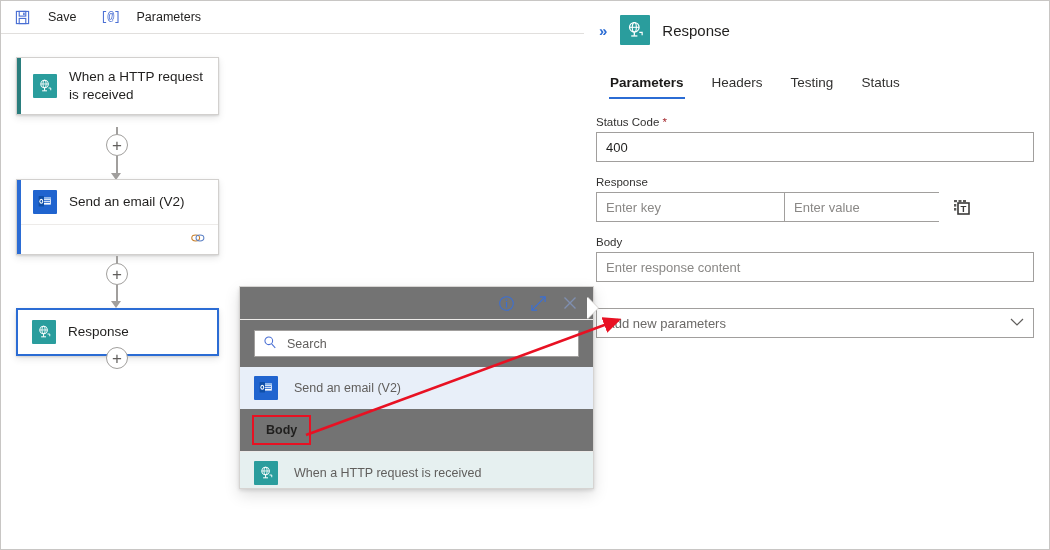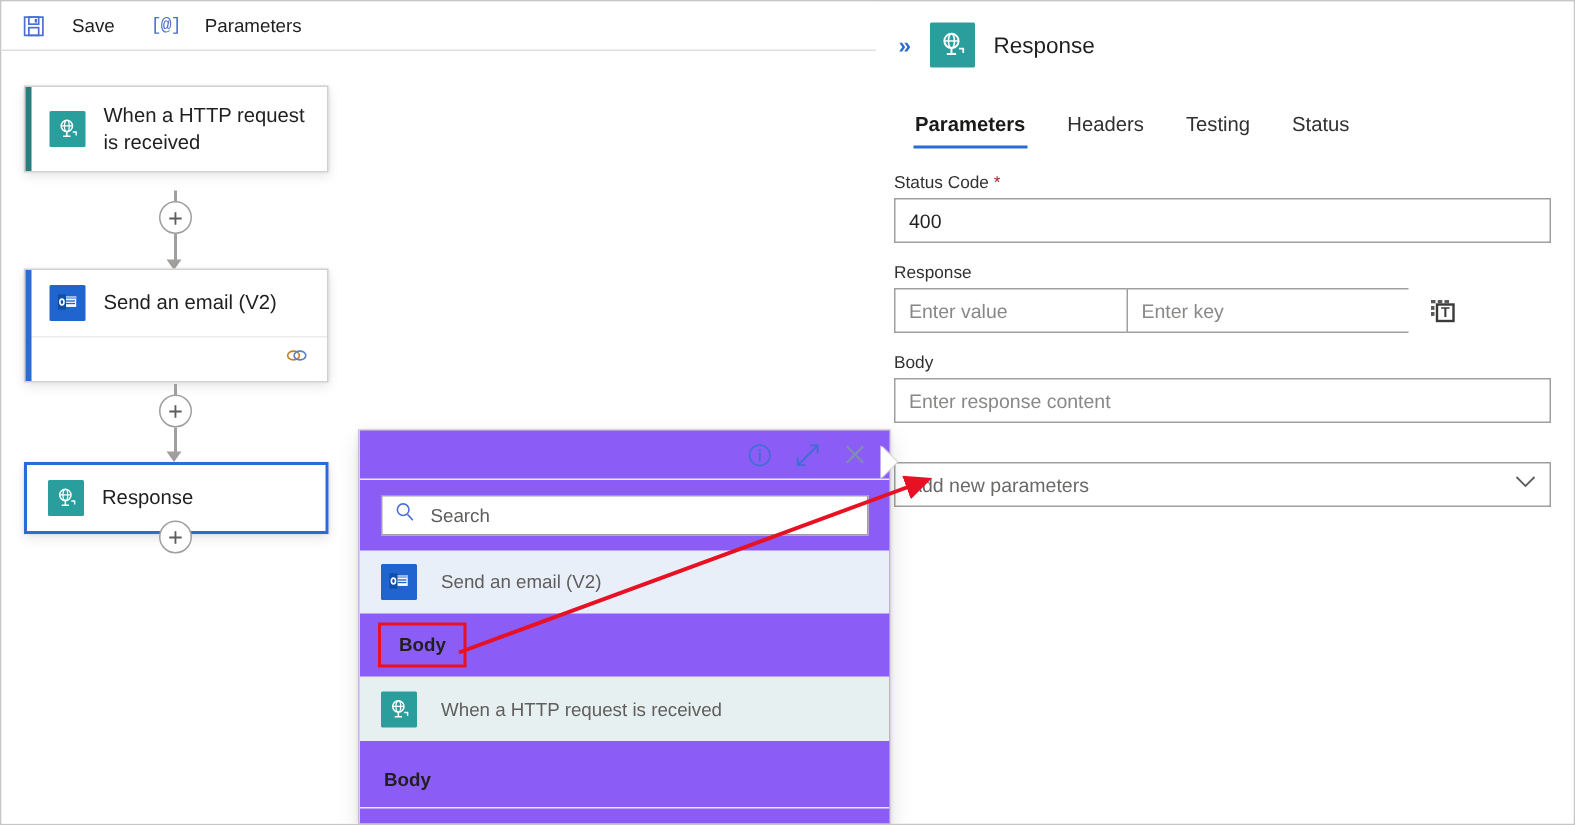--- a/index.html
+++ b/index.html
@@ -193,22 +193,22 @@
     padding: 0 9px;
     font-size: 13px; color: #6b6967;
     margin-top: 26px;
   }
   .chev { color: #605e5c; font-size: 11px; }
 
   
   #picker {
     position: absolute;
     left: 238px; top: 285px;
-    width: 355px; height: 265px;
-    background: #8b5cf6;
+    width: 355px; height: 203px;
+    background: #737373;
     border: 1px solid #d6d4d2;
     box-shadow: 0 1.6px 3.6px rgba(0,0,0,0.13), 0 6.4px 14.4px rgba(0,0,0,0.13);
     overflow: hidden;
     z-index: 20;
   }
   #picker-tail {
     position: absolute;
     left: 586px; top: 296px;
     width: 0; height: 0;
     border-top: 11px solid transparent;
@@ -400,25 +400,25 @@
       <div class="field-label">
         <span>Status Code</span>
         <span class="req">*</span>
       </div>
       <div class="txtbox">
         <span>400</span>
       </div>
 
       <div class="field-label">Response</div>
       <div class="row">
+        <div class="txtbox ph hdr-key">
+          <span>Enter key</span>
+        </div>
         <div class="txtbox ph hdr-val">
           <span>Enter value</span>
-        </div>
-        <div class="txtbox ph hdr-key">
-          <span>Enter key</span>
         </div>
         <div class="tokbtn">
           <svg width="18" height="18" viewBox="0 0 18 18">
             <rect x="1" y="2" width="3" height="2.2" fill="#5a5957"></rect>
             <rect x="5.5" y="2" width="3" height="2.2" fill="#5a5957"></rect>
             <rect x="10" y="2" width="3" height="2.2" fill="#5a5957"></rect>
             <rect x="1" y="6" width="2.3" height="2.6" fill="#5a5957"></rect>
             <rect x="1" y="10" width="2.3" height="2.6" fill="#5a5957"></rect>
             <rect x="5" y="5" width="11" height="11" fill="#ffffff" stroke="#3b3a39" stroke-width="1.6"></rect>
             <text x="10.5" y="13.6" font-family="Liberation Sans, sans-serif" font-size="9.5" font-weight="bold" fill="#3b3a39" text-anchor="middle">T</text>

